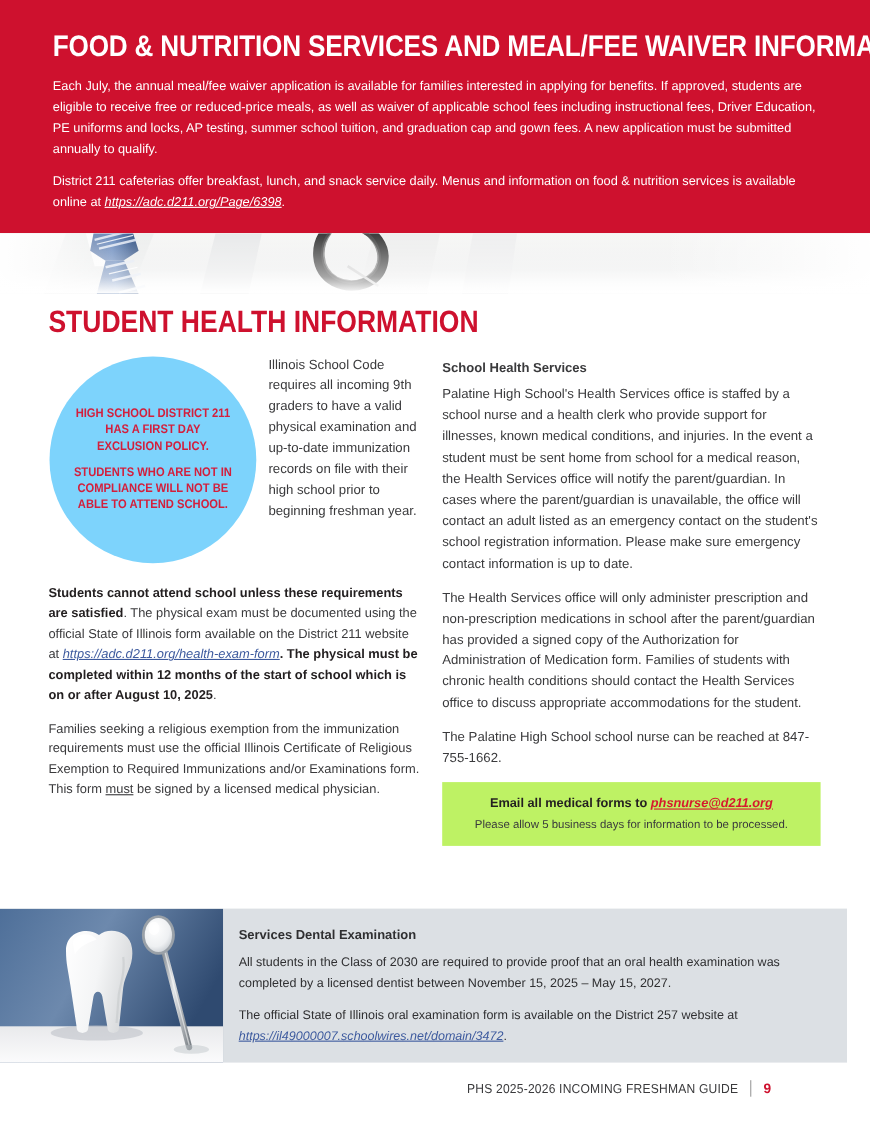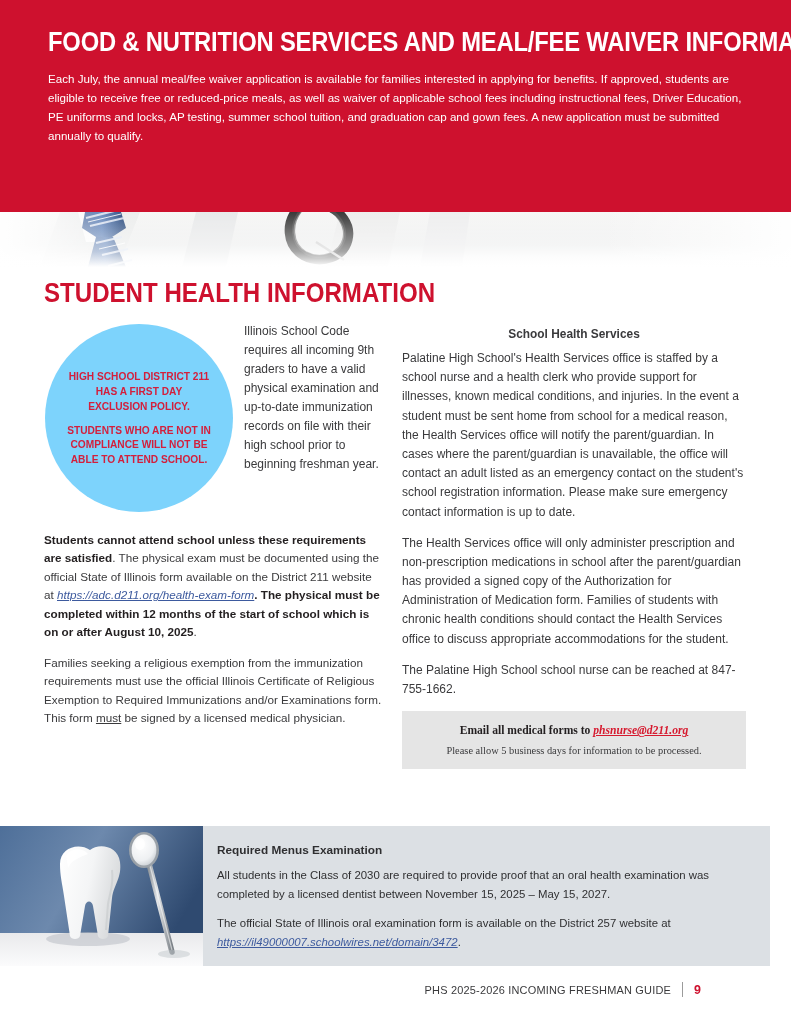--- a/index.html
+++ b/index.html
@@ -125,28 +125,27 @@
     color:#3d5a9e;font-style:italic;text-decoration:underline;
     word-break:break-word;
   }
   .uline{text-decoration:underline;}
 
   
   .rcol p{
     margin:0 0 12px 0;
     font-size:12px;line-height:1.6;color:#3a3a3c;
   }
-  .rcol .sub-red{font-size:11.9px;margin-bottom:5px;text-align:center;}
+  .rcol .sub-red{font-size:11.9px;margin-bottom:5px;}
 
   .callout{
-    background:#e5e5e5;
+    background:#bef264;
     padding:12px 10px 11px 10px;
     text-align:center;
     box-sizing:border-box;
-    font-family:Liberation Serif, serif;
   }
   .callout .c1{
     font-size:11.6px;font-weight:700;color:#231f20;margin:0 0 6px 0;line-height:1.3;
   }
   .callout .c1 .mail{
     color:#d6192e;font-style:italic;font-weight:700;text-decoration:underline;
   }
   .callout .c2{
     font-size:10.4px;color:#3a3a3c;margin:0;line-height:1.3;
   }
@@ -192,20 +191,21 @@
 </head>
 <body>
 
 <div class="page">
 
   <div class="red-band">
     <h1 class="red-title">FOOD &amp; NUTRITION SERVICES AND MEAL/FEE WAIVER INFORMATION</h1>
 
     <p class="red-p">Each July, the annual meal/fee waiver application is available for families interested in applying for benefits. If approved, students are eligible to receive free or reduced-price meals, as well as waiver of applicable school fees including instructional fees, Driver Education, PE uniforms and locks, AP testing, summer school tuition, and graduation cap and gown fees. A new application must be submitted annually to qualify.</p>
 
+    <p class="red-p"><span>District 211 cafeterias offer breakfast, lunch, and snack service daily. Menus and information on food &amp; nutrition services is available online at </span><a class="lnk-white" href="#">https://adc.d211.org/Page/6398</a><span>.</span></p>
   </div>
 
   <div class="photo-band">
     <svg width="791" height="55" viewBox="0 0 791 55">
       <defs>
         <linearGradient id="coat" x1="0" y1="0" x2="0" y2="1">
           <stop offset="0%" stop-color="#f7f7f6"></stop>
           <stop offset="60%" stop-color="#eceded"></stop>
           <stop offset="100%" stop-color="#fdfdfd"></stop>
         </linearGradient>
@@ -349,21 +349,21 @@
 
         <ellipse cx="144" cy="24" rx="15" ry="18" fill="#9aa1a8"></ellipse>
         <ellipse cx="144" cy="24" rx="12.4" ry="15.4" fill="url(#mirrorG)"></ellipse>
         <ellipse cx="140" cy="18" rx="5" ry="6" fill="#ffffff" opacity="0.8"></ellipse>
 
         <ellipse cx="174" cy="128" rx="16" ry="4" fill="#c2c7cc" opacity="0.5"></ellipse>
       </svg>
     </div>
 
     <div class="dental-text">
-      <p class="sub-red">Required Menus Examination</p>
+      <p class="sub-red">Services Dental Examination</p>
 
       <p>All students in the Class of 2030 are required to provide proof that an oral health examination was completed by a licensed dentist between November 15, 2025 – May 15, 2027.</p>
 
       <p><span>The official State of Illinois oral examination form is available on the District 257 website at </span><a class="lnk" href="#">https://il49000007.schoolwires.net/domain/3472</a><span>.</span></p>
     </div>
   </div>
 
   <div class="footer">
     <span class="ftxt">PHS 2025-2026 INCOMING FRESHMAN GUIDE</span>
     <span class="fdiv"></span>

